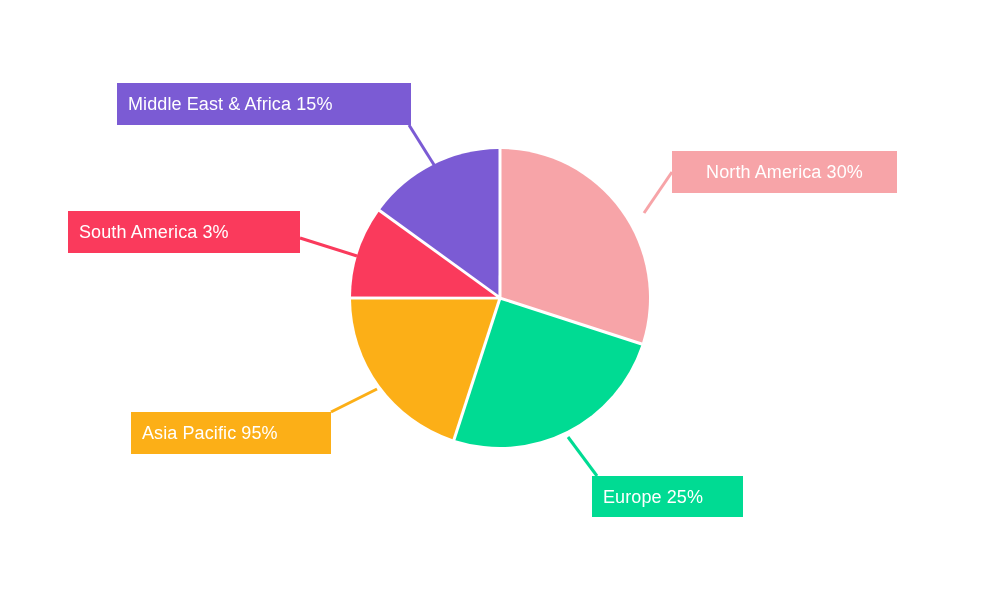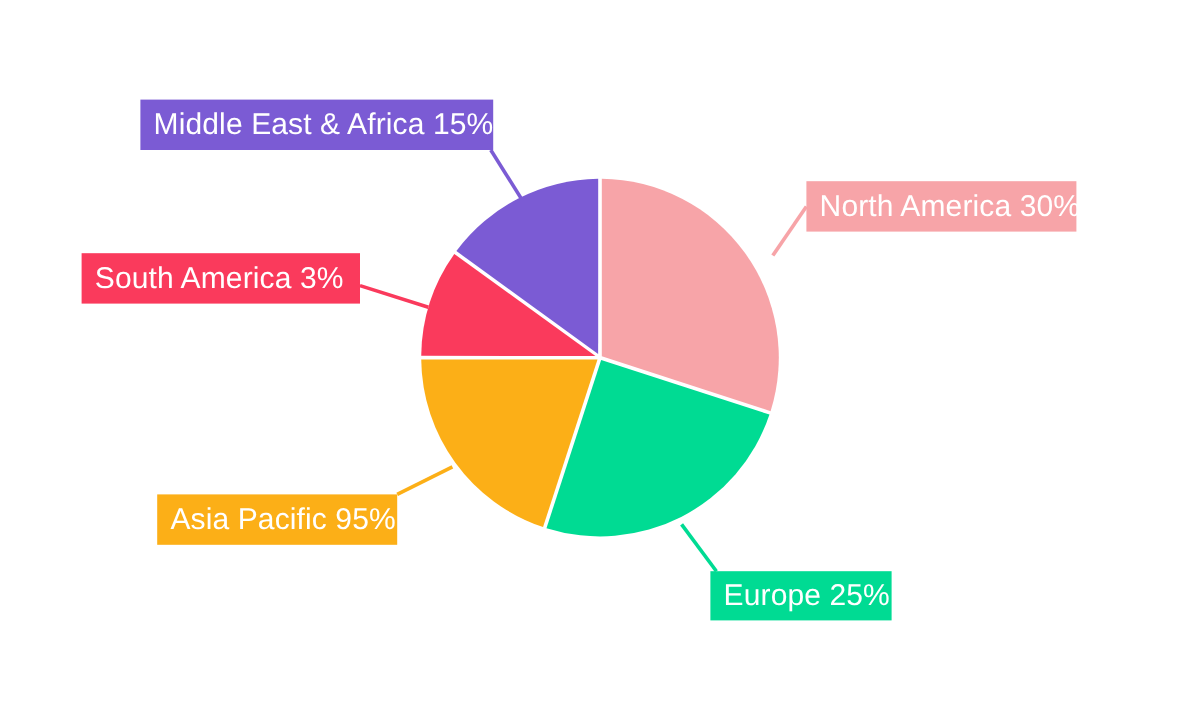--- a/index.html
+++ b/index.html
@@ -21,21 +21,21 @@
     top: 0;
     width: 1000px;
     height: 600px;
   }
   .slice-label {
     position: absolute;
     display: flex;
     align-items: center;
     box-sizing: border-box;
     color: #ffffff;
-    font-size: 25px;
+    font-size: 18px;
     line-height: 1;
     white-space: nowrap;
     padding: 0 11px;
     letter-spacing: 0.1px;
   }
 </style>
 </head>
 <body>
 
 <div id="canvas">
@@ -51,21 +51,21 @@
     <g id="pie-slices">
         <path d="M 501.51 296.90 L 501.50 149.01 A 149 149 0 0 1 642.16 342.61 Z" fill="#f7a4a8"></path>
         <path d="M 500.97 299.91 L 641.24 345.47 A 149 149 0 0 1 455.39 440.16 Z" fill="#00db93"></path>
         <path d="M 497.91 299.52 L 452.53 439.24 A 149 149 0 0 1 351.01 299.50 Z" fill="#fcaf17"></path>
         <path d="M 496.20 296.76 L 351.01 296.50 A 149 149 0 0 1 378.58 211.64 Z" fill="#fa3a5c"></path>
         <path d="M 498.47 295.00 L 380.34 209.21 A 149 149 0 0 1 498.50 149.01 Z" fill="#7b5bd4"></path>
       </g>
   </svg>
 
   <div id="label-layer">
-      <div class="slice-label" style="left: 672px; top: 151px; width: 225px; height: 42px; background: rgb(247, 164, 168); color: rgb(255, 255, 255);">
+      <div class="slice-label" style="left: 672px; top: 151px; width: 225px; height: 42px; background: rgb(247, 164, 168); color: rgb(255, 255, 255); justify-content: center;">
         <span>North America 30%</span>
       </div>
       <div class="slice-label" style="left: 592px; top: 476px; width: 151px; height: 41px; background: rgb(0, 219, 147); color: rgb(255, 255, 255);">
         <span>Europe 25%</span>
       </div>
       <div class="slice-label" style="left: 131px; top: 412px; width: 200px; height: 42px; background: rgb(252, 175, 23); color: rgb(255, 255, 255);">
         <span>Asia Pacific 95%</span>
       </div>
       <div class="slice-label" style="left: 68px; top: 211px; width: 232px; height: 42px; background: rgb(250, 58, 92); color: rgb(255, 255, 255);">
         <span>South America 3%</span>

